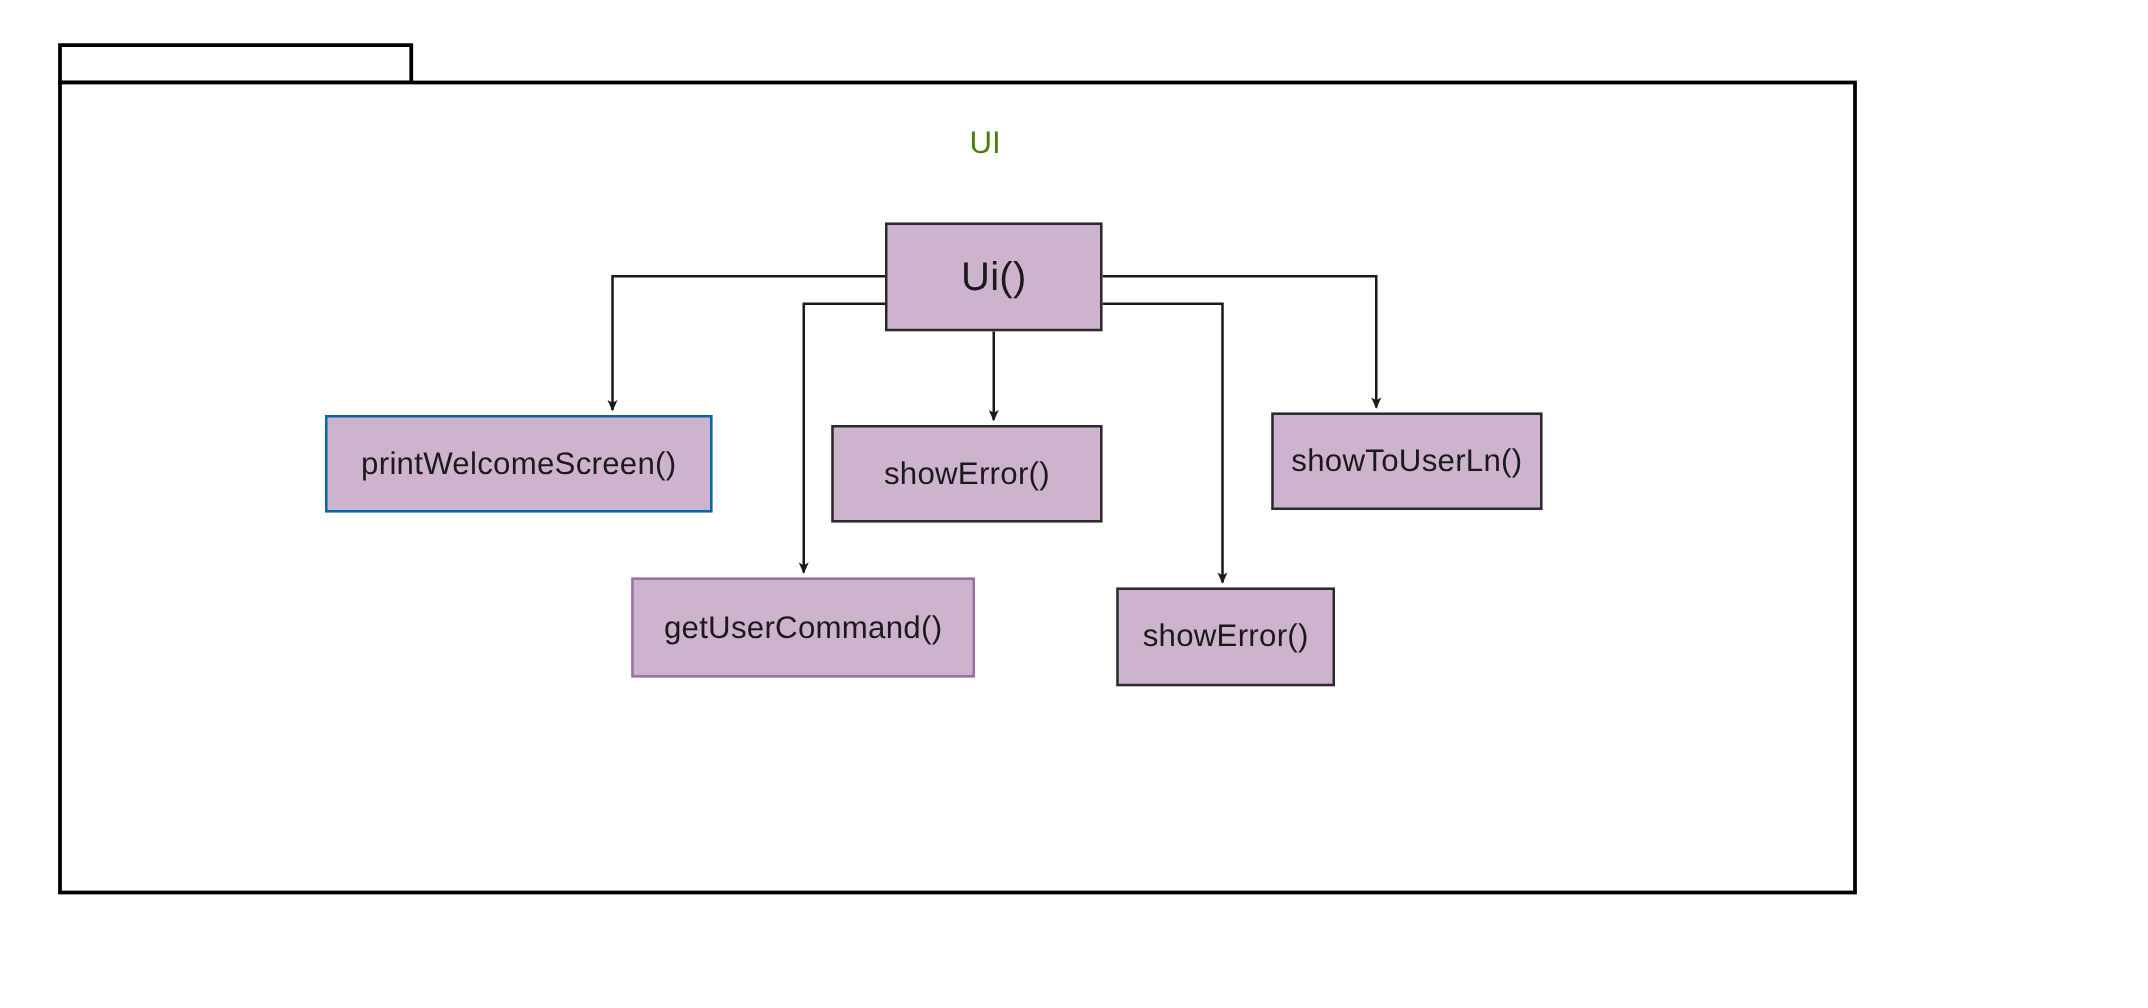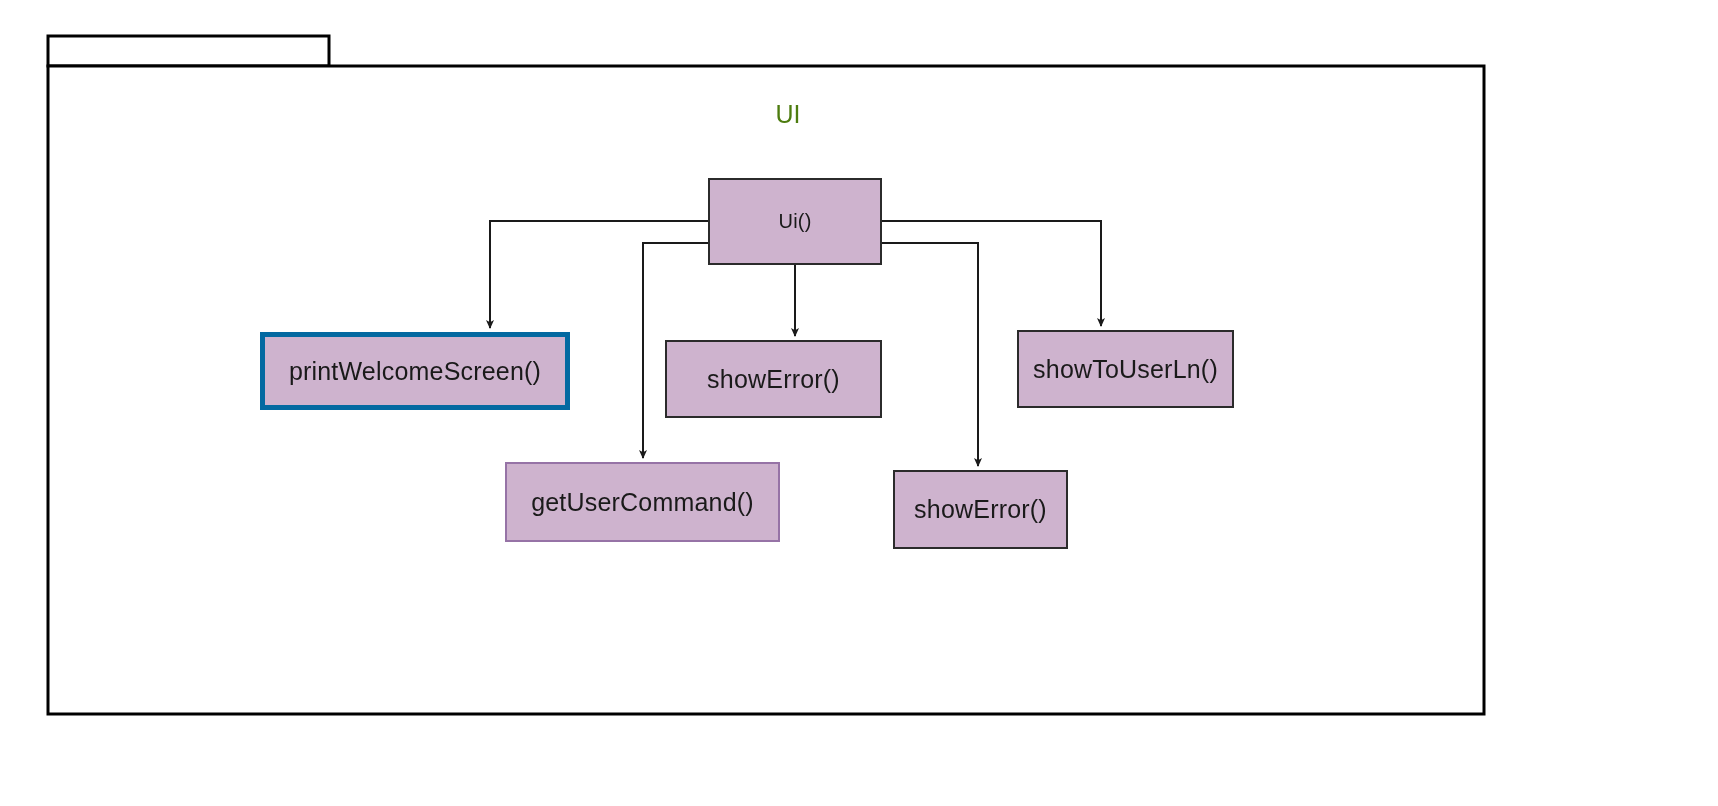--- a/index.html
+++ b/index.html
@@ -63,26 +63,26 @@
       <path d="M 708 243 L 643 243 L 643 458" marker-end="url(#arrowhead)"></path>
       <path d="M 795 265 L 795 336" marker-end="url(#arrowhead)"></path>
       <path d="M 882 221 L 1101 221 L 1101 326" marker-end="url(#arrowhead)"></path>
       <path d="M 882 243 L 978 243 L 978 466" marker-end="url(#arrowhead)"></path>
     </g>
   </svg>
 
   <div class="pkg-title" style="left:688px; top:100px; width:200px; font-size:25px;">UI</div>
 
   <div class="node" style="left:708px; top:178px; width:174px; height:87px;
-              background:#CEB3CE; border:2px solid #2b2b2b; font-size:20px;">
+              background:#CEB3CE; border:2px solid #2b2b2b; font-size:32px;">
     <span>Ui()</span>
   </div>
 
   <div class="node" style="left:260px; top:332px; width:310px; height:78px;
-              background:#CEB3CE; border:5px solid #0369a1; font-size:25px;">
+              background:#CEB3CE; border:2px solid #0369a1; font-size:25px;">
     <span>printWelcomeScreen()</span>
   </div>
 
   <div class="node" style="left:665px; top:340px; width:217px; height:78px;
               background:#CEB3CE; border:2px solid #2b2b2b; font-size:25px;">
     <span>showError()</span>
   </div>
 
   <div class="node" style="left:993px; top:330px; width:217px; height:78px;
               background:#CEB3CE; border:2px solid #2b2b2b; font-size:25px;margin-left:24px;">

